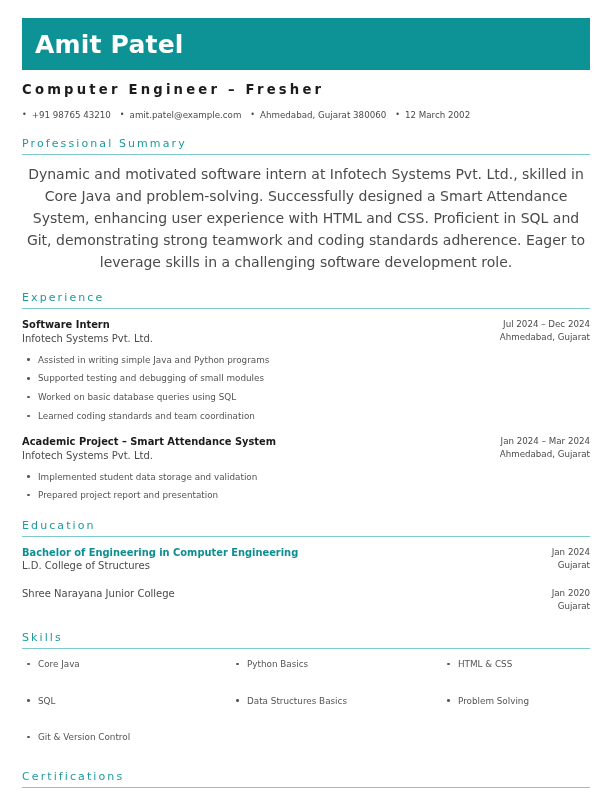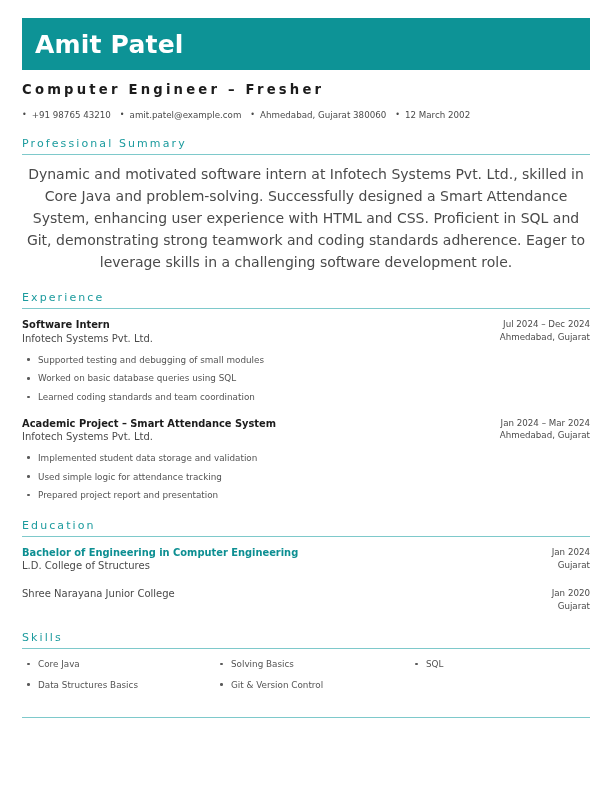--- a/index.html
+++ b/index.html
@@ -153,20 +153,21 @@
     border-radius: 50%;
     background: #5a5a5a;
   }
 
   
   .grid-list {
     list-style: none;
     display: grid;
     column-gap: 0;
     row-gap: 0;
+    gap: 16px;
   }
   .grid-3 { grid-template-columns: 193px 195px 1fr; }
   .grid-2 { grid-template-columns: 288px 1fr; }
   .grid-list li {
     position: relative;
     padding-left: 16px;
     font-size: 8.8px;
     color: #545454;
     line-height: 1.4;
     height: 20.5px;
@@ -221,39 +222,39 @@
               <div class="entry-left">
                 <div class="entry-title">Software Intern</div>
                 <div class="entry-sub">Infotech Systems Pvt. Ltd.</div>
               </div>
               <div class="entry-right">
                 <div>Jul 2024 – Dec 2024</div>
                 <div>Ahmedabad, Gujarat</div>
               </div>
             </div>
             <ul class="bullets">
+              <li>Assisted in writing simple Java and Python programs</li>
               <li>Supported testing and debugging of small modules</li>
               <li>Worked on basic database queries using SQL</li>
               <li>Learned coding standards and team coordination</li>
             </ul>
           </div>
           <div class="entry">
             <div class="entry-head">
               <div class="entry-left">
                 <div class="entry-title">Academic Project – Smart Attendance System</div>
                 <div class="entry-sub">Infotech Systems Pvt. Ltd.</div>
               </div>
               <div class="entry-right">
                 <div>Jan 2024 – Mar 2024</div>
                 <div>Ahmedabad, Gujarat</div>
               </div>
             </div>
             <ul class="bullets">
               <li>Implemented student data storage and validation</li>
-              <li>Used simple logic for attendance tracking</li>
               <li>Prepared project report and presentation</li>
             </ul>
           </div>
         </div>
     </div>
 
     <div class="section">
       <div class="section-title">Education</div>
       <div class="section-rule"></div>
       <div id="education-entries">
@@ -281,25 +282,28 @@
             </div>
           </div>
         </div>
     </div>
 
     <div class="section skills-section">
       <div class="section-title">Skills</div>
       <div class="section-rule"></div>
       <ul class="grid-list grid-3" id="skills-list">
           <li>Core Java</li>
-          <li>Solving Basics</li>
+          <li>Python Basics</li>
+          <li>HTML &amp; CSS</li>
           <li>SQL</li>
           <li>Data Structures Basics</li>
+          <li>Problem Solving</li>
           <li>Git &amp; Version Control</li>
         </ul>
     </div>
 
     <div class="section certs-section">
+      <div class="section-title">Certifications</div>
       <div class="section-rule"></div>
     </div>
 
   </div>
 </div>
 
 </body></html>

